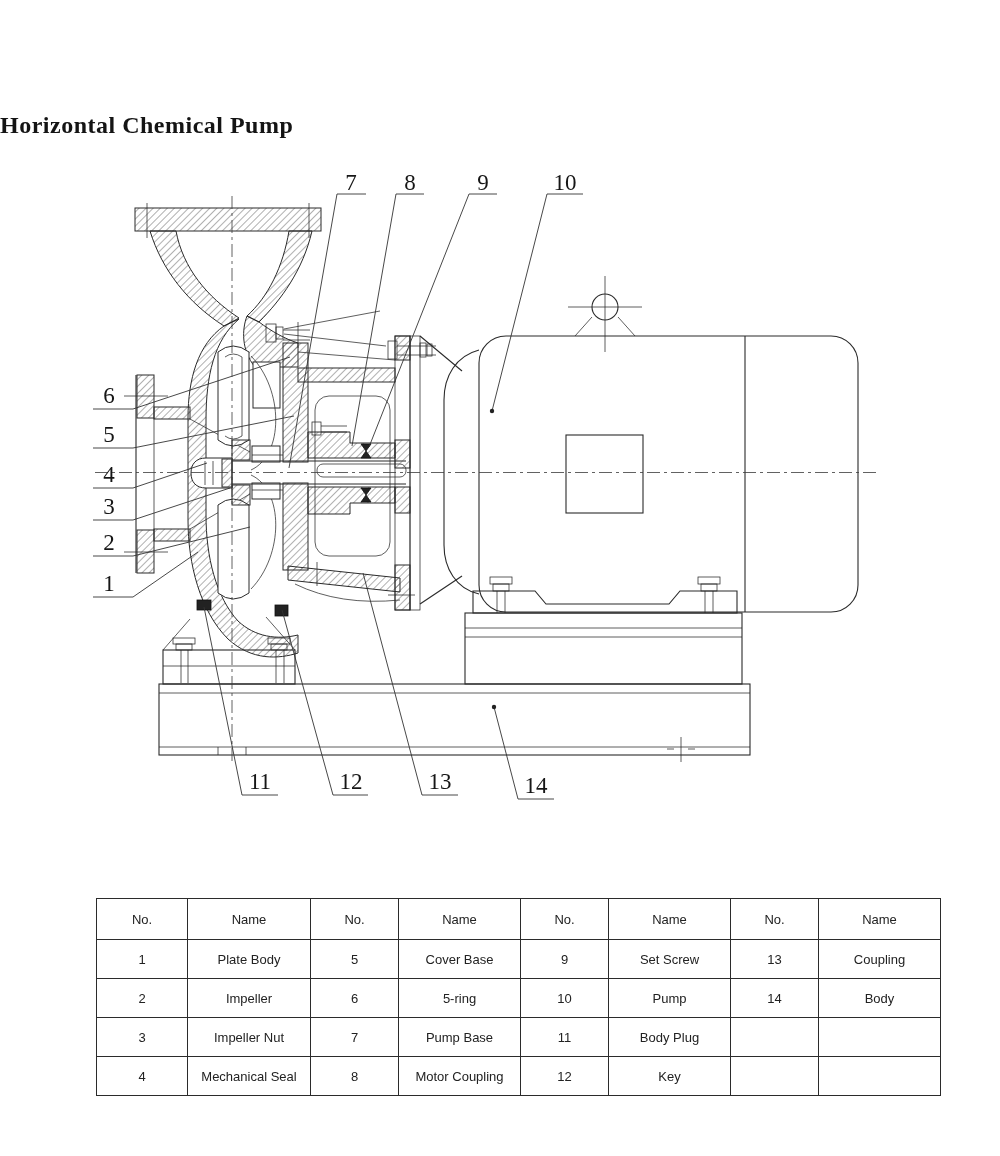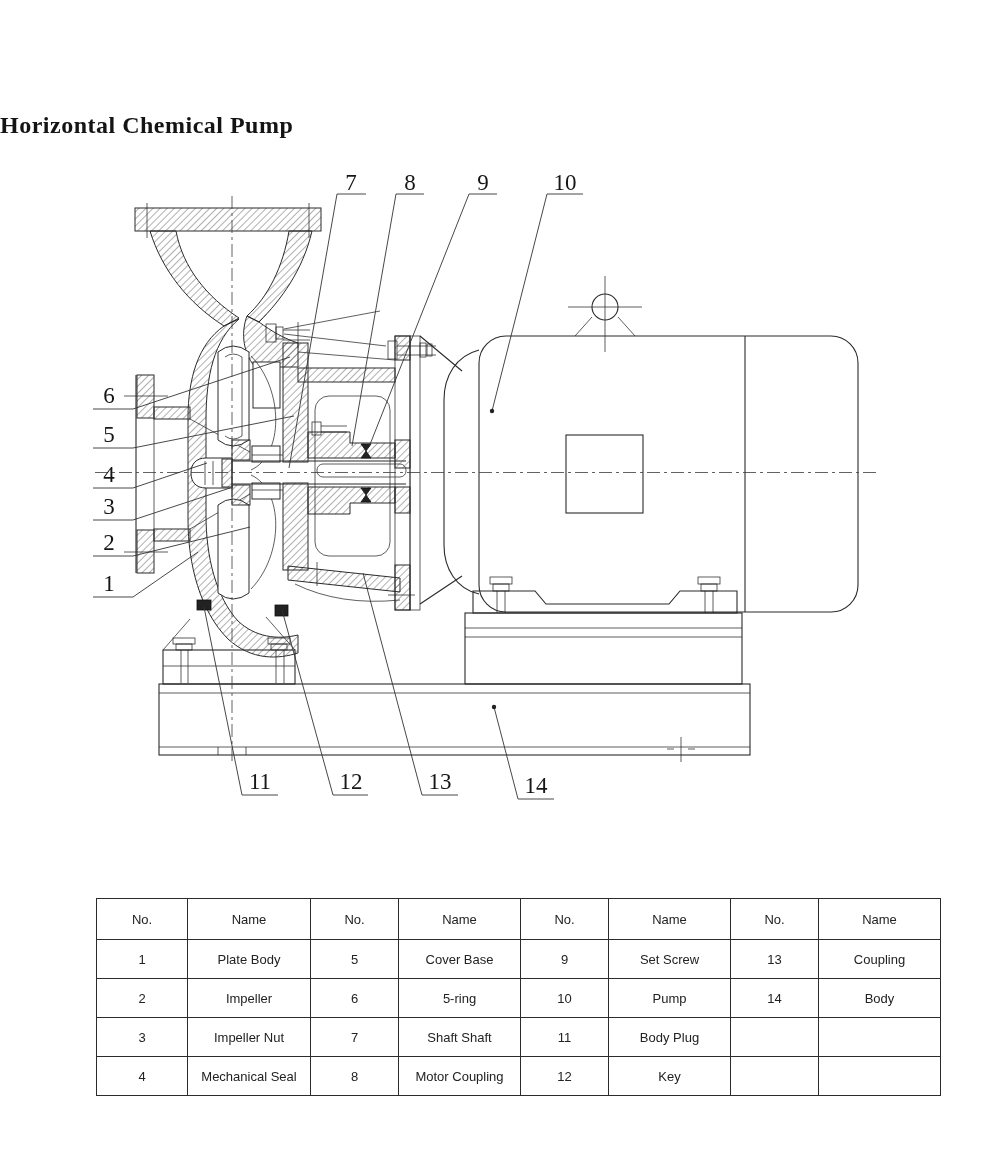--- a/index.html
+++ b/index.html
@@ -327,21 +327,21 @@
             <td>5-ring</td>
             <td>10</td>
             <td>Pump</td>
             <td>14</td>
             <td>Body</td>
           </tr>
           <tr>
             <td>3</td>
             <td>Impeller Nut</td>
             <td>7</td>
-            <td>Shaft Shaft</td>
+            <td>Pump Base</td>
             <td>11</td>
             <td>Body Plug</td>
             <td></td>
             <td></td>
           </tr>
           <tr>
             <td>4</td>
             <td>Mechanical Seal</td>
             <td>8</td>
             <td>Motor Coupling</td>

